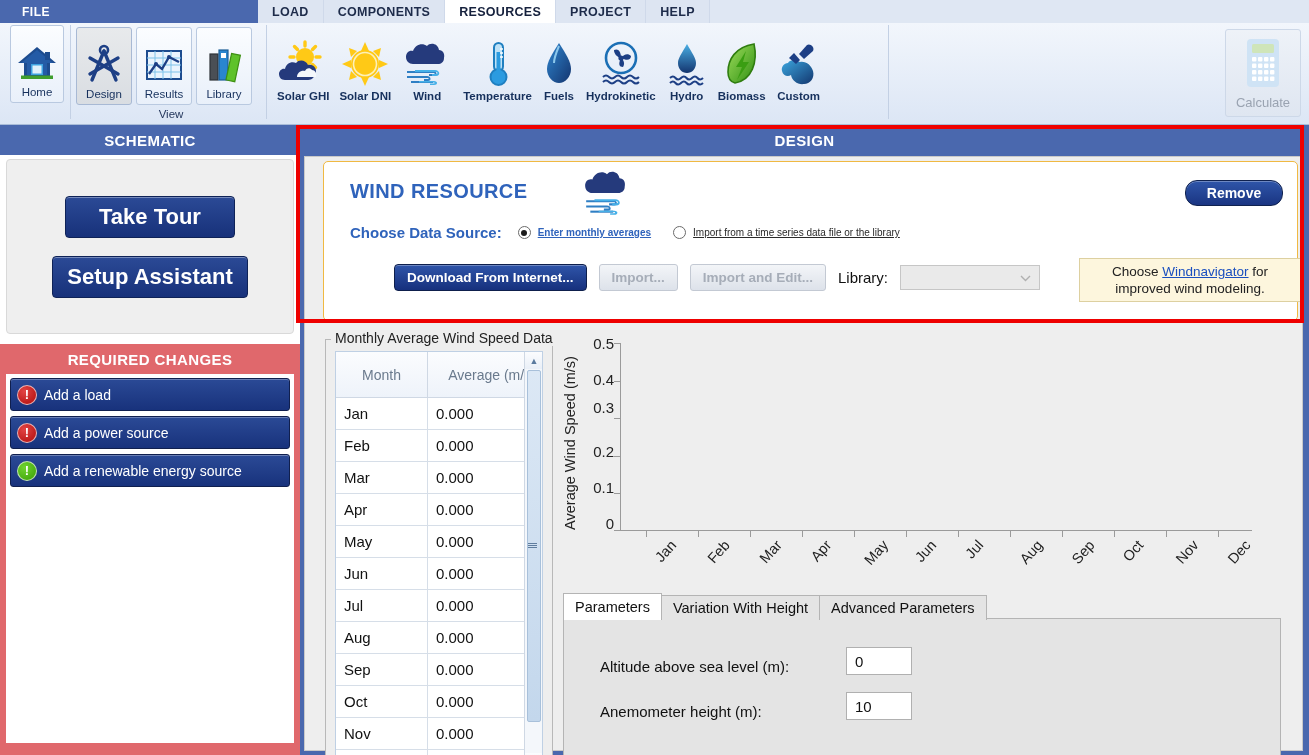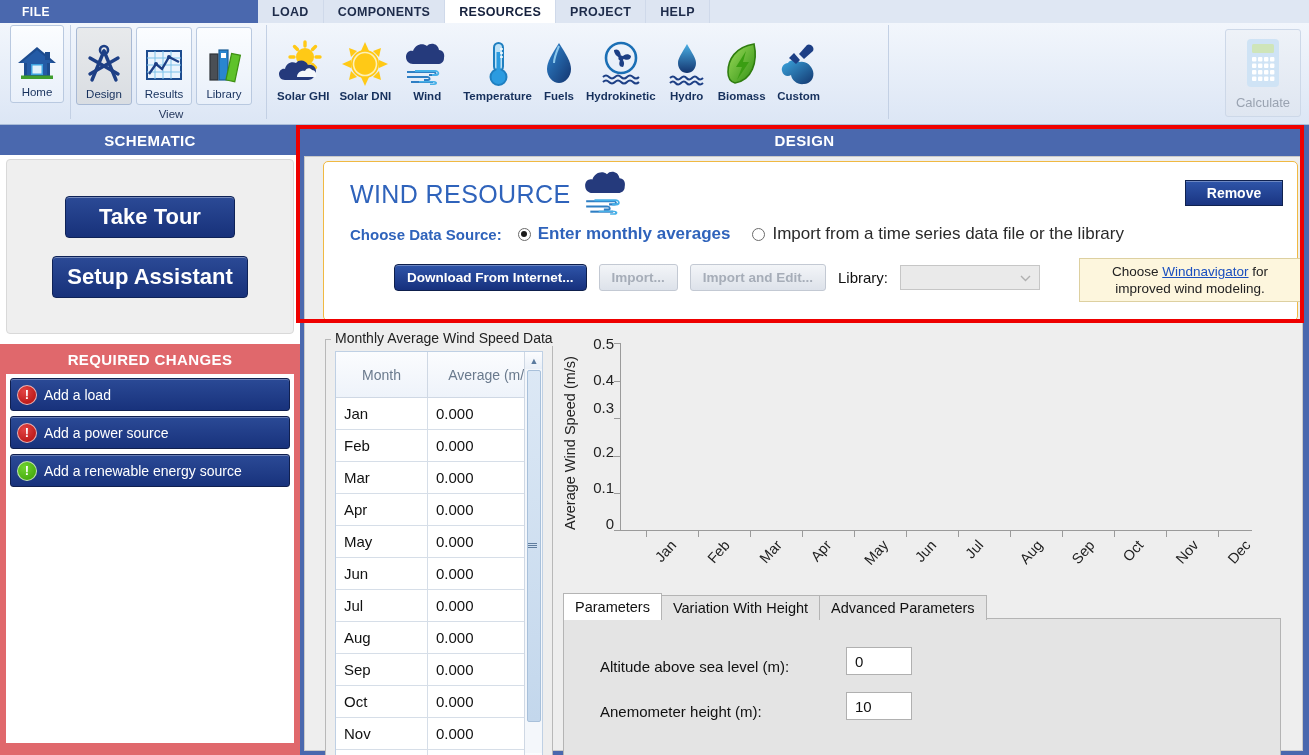--- a/index.html
+++ b/index.html
@@ -114,42 +114,42 @@
     font-size:15px; font-weight:bold; letter-spacing:.4px;
   }
   .design-body { position:absolute; left:4px; top:31px; right:6px; bottom:4px; background:#eeeeee; border:1px solid #c9c9c9; }
 
   .wind-card {
     position:absolute; left:18px; top:4px; right:4px; height:160px;
     background:#ffffff; border:1px solid #f0b942; border-radius:5px;
   }
   .wind-title {
     position:absolute; left:26px; top:18px;
-    font-size:25px; font-weight:normal; color:#2f63bb; letter-spacing:.4px;
+    font-size:20px; font-weight:bold; color:#2f63bb; letter-spacing:.4px;
   }
   .wind-ico { position:absolute; left:255px; top:8px; }
   .remove-btn {
     position:absolute; right:14px; top:18px; width:98px; height:26px;
     background:linear-gradient(#2f55a9,#1a3582);
-    border:1px solid #10224f; border-radius:0;
+    border:1px solid #10224f; border-radius:12px;
     color:#fff; font-size:14px; font-weight:bold; cursor:default;
     display:flex; align-items:center; justify-content:center;
     box-shadow: inset 0 1px 0 rgba(255,255,255,.3);
   }
   .src-row { position:absolute; left:26px; top:62px; display:flex; align-items:center; gap:8px; }
   .src-lbl { font-size:15px; color:#2f63bb; font-weight:bold; }
   .radio-opt { display:flex; align-items:center; gap:7px; cursor:default; }
   .radio {
     width:13px; height:13px; border-radius:50%;
     border:1px solid #6b6b6b; background:#fff;
     display:flex; align-items:center; justify-content:center; flex:0 0 13px;
   }
   .radio .dot { width:6px; height:6px; border-radius:50%; background:#1b1b1b; }
   .radio-opt.sel .r-lbl { color:#2f63bb; font-weight:bold; }
-  .r-lbl { font-size:17px; color:#2a2a2a; }
+  .r-lbl { font-size:10px; color:#2a2a2a;text-decoration:underline; }
 
   .btn-row { position:absolute; left:70px; top:102px; display:flex; align-items:center; gap:12px; }
   .dl-btn {
     height:27px; padding:0 12px; border-radius:4px;
     background:linear-gradient(#2f55a9,#16307d); border:1px solid #0e1f4c;
     color:#fff; font-size:13.5px; font-weight:bold; cursor:default;
     display:flex; align-items:center; box-shadow: inset 0 1px 0 rgba(255,255,255,.3);
   }
   .gray-btn {
     height:27px; padding:0 12px; border-radius:3px;

